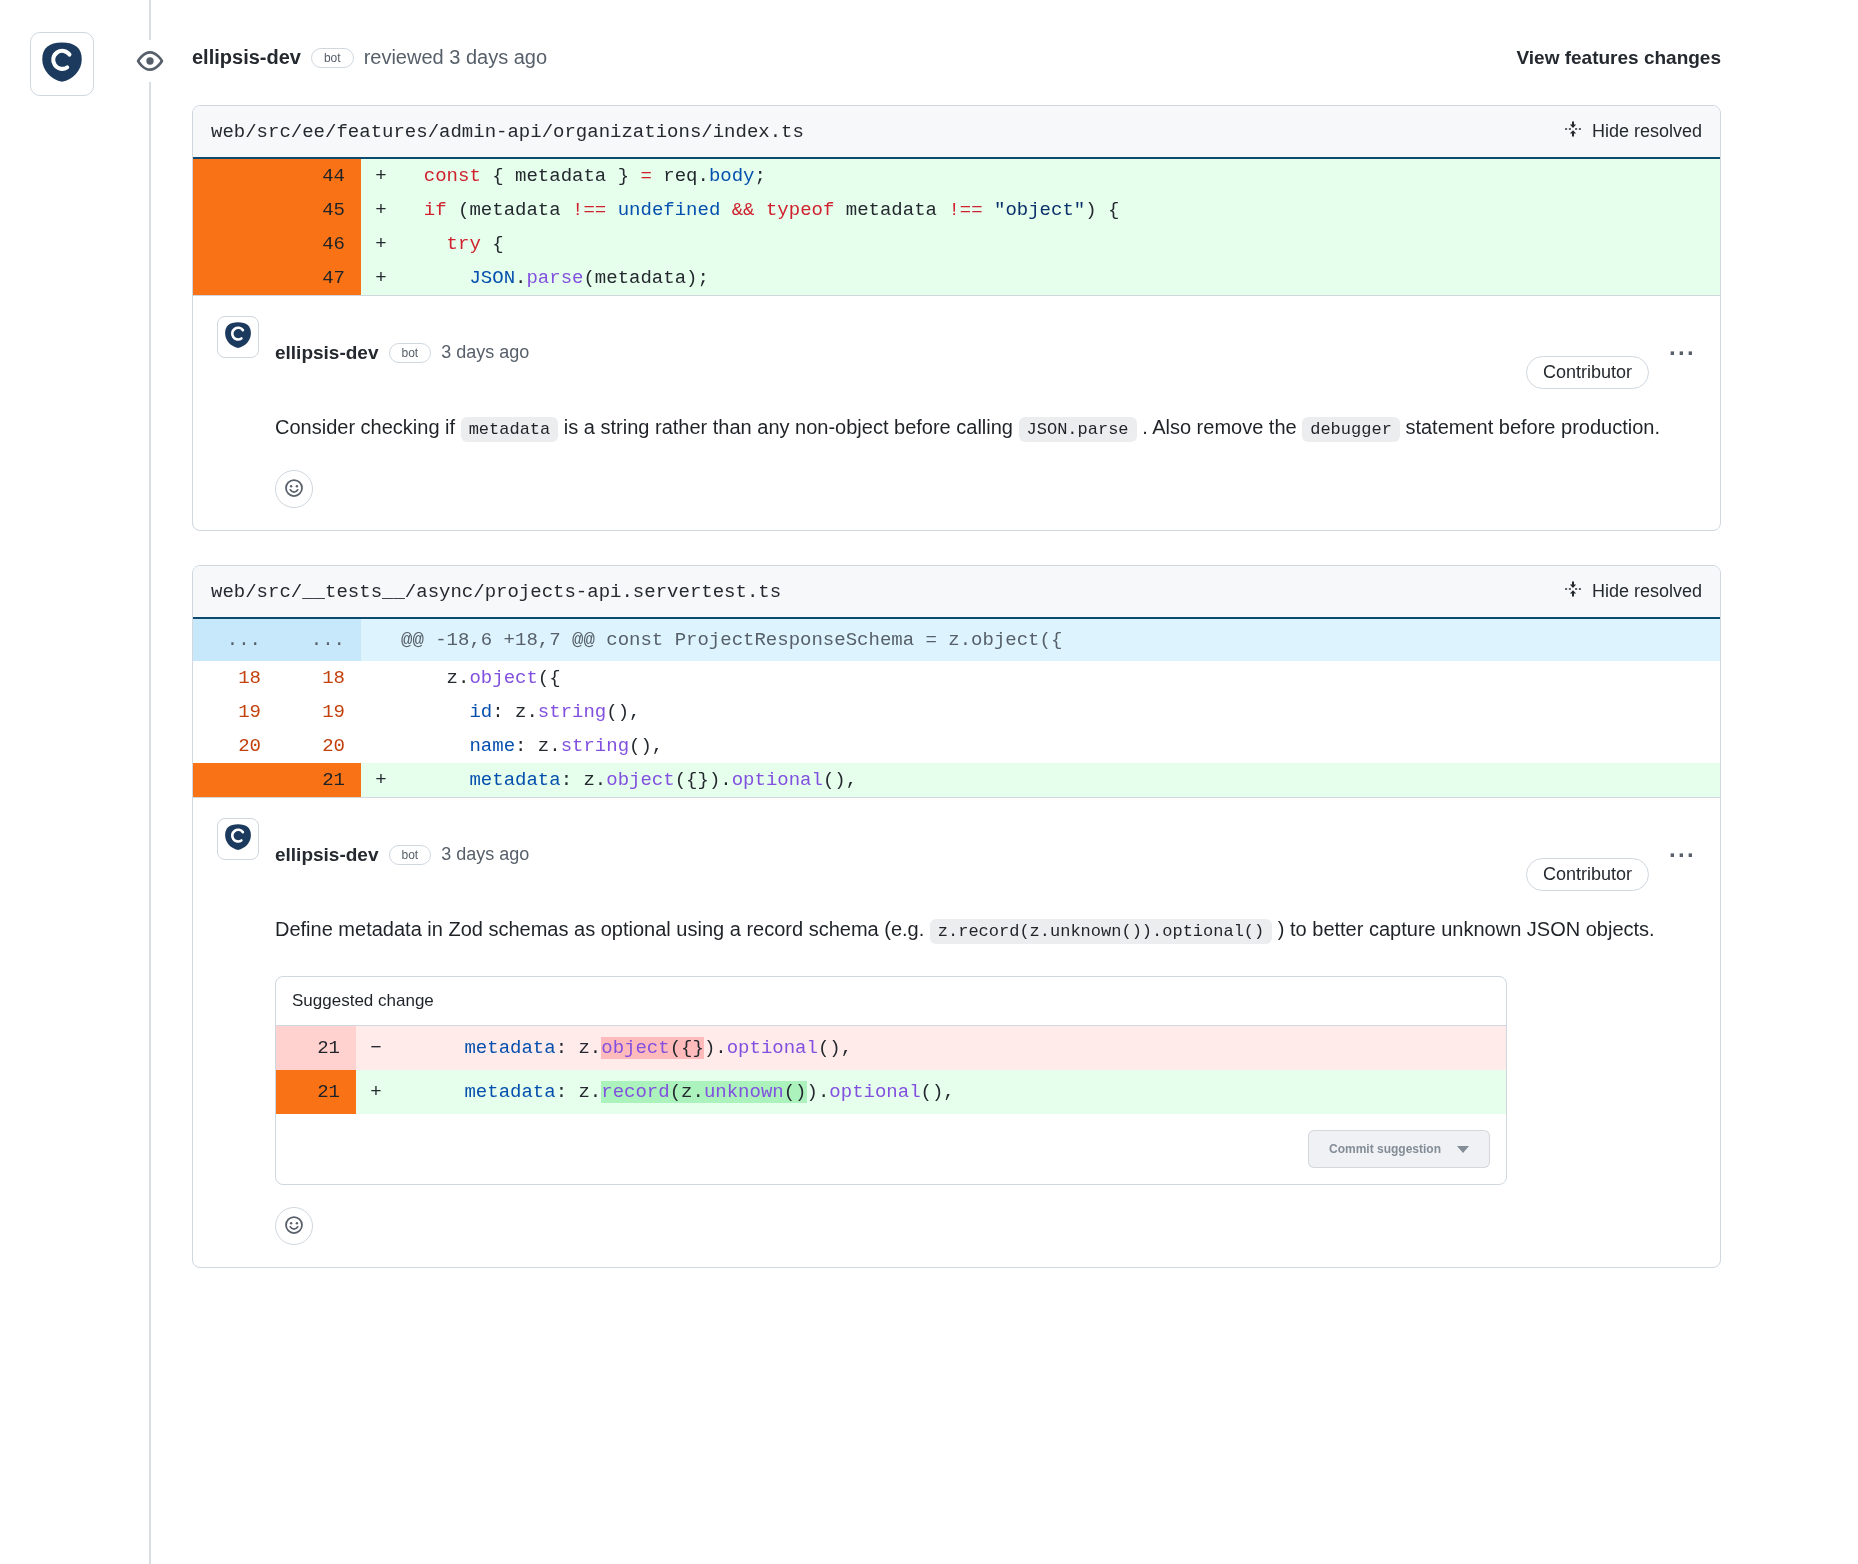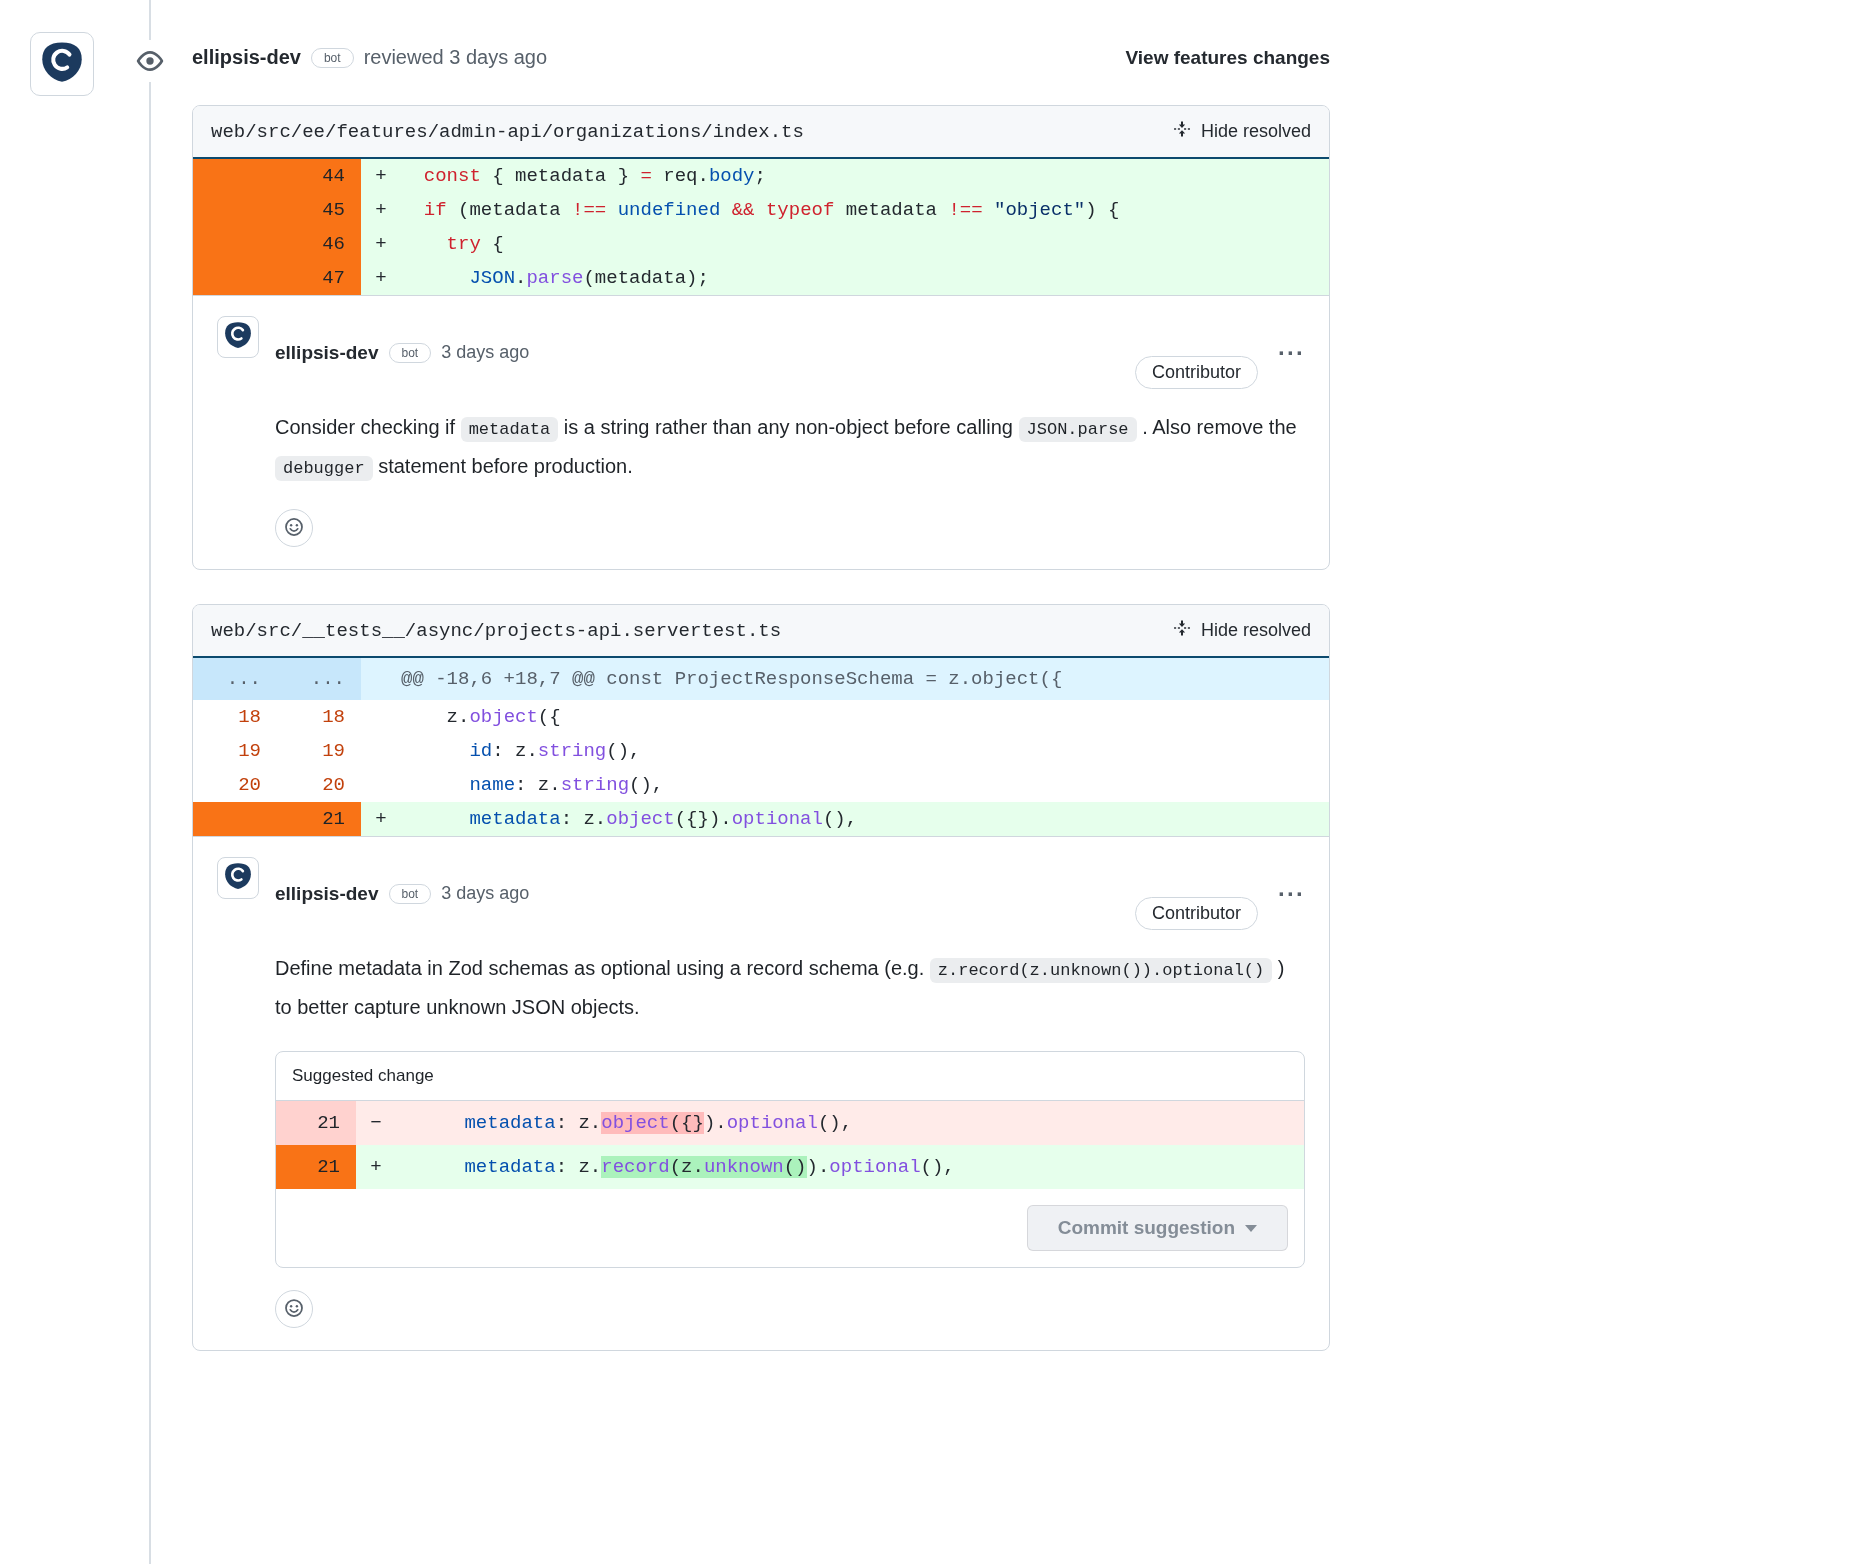--- a/index.html
+++ b/index.html
@@ -16,21 +16,21 @@
   .big-avatar{
     position:absolute;left:30px;top:32px;width:64px;height:64px;
     border:1px solid #d0d7de;border-radius:10px;background:#fff;z-index:2;
     display:flex;align-items:center;justify-content:center;
   }
   .eye-badge{
     position:absolute;left:126px;top:40px;width:48px;height:42px;background:#fff;z-index:2;
     display:flex;align-items:center;justify-content:center;color:#57606a;
   }
 
-  .content{position:relative;z-index:1;margin-left:192px;width:1138px;padding-top:46px}
+  .content{position:relative;z-index:1;margin-left:192px;width:1529px;padding-top:46px}
 
   .review-head{display:flex;align-items:center;margin-bottom:36px}
   .review-head .author{font-weight:700;font-size:20px}
   .bot-pill{
     border:1px solid #d0d7de;border-radius:999px;padding:2px 12px;
     font-size:12px;color:#57606a;margin:0 10px;
   }
   .review-meta{color:#57606a;font-size:20px}
   .view-link{margin-left:auto;font-size:19px;font-weight:600;color:#24292f;background:none;border:none;cursor:pointer}
 
@@ -96,23 +96,23 @@
   .react-btn{
     margin-top:22px;width:38px;height:38px;border:1px solid #d0d7de;border-radius:50%;
     background:#fff;display:flex;align-items:center;justify-content:center;color:#57606a;cursor:pointer;
   }
 
   
   .suggestion{border:1px solid #d0d7de;border-radius:8px;margin-top:26px;overflow:hidden;max-width:1232px}
   .sugg-head{padding:14px 16px;font-size:17px;color:#1f2328;border-bottom:1px solid #d0d7de}
   .sugg-foot{display:flex;justify-content:flex-end;padding:16px}
   .commit-btn{
-    display:flex;align-items:center;gap:10px;cursor:pointer;
+    display:flex;align-items:center;gap:16px;cursor:pointer;
     background:#eff1f4;border:1px solid rgba(31,35,40,.12);border-radius:6px;
-    padding:11px 30px;font-size:19px;font-weight:600;color:#848d97;font-family:inherit;
+    padding:11px 20px;font-size:12px;font-weight:600;color:#848d97;font-family:inherit;
   }
   .caret{width:0;height:0;border-left:6px solid transparent;border-right:6px solid transparent;border-top:7px solid #848d97}
 </style>
 </head>
 <body>
 
 <svg width="0" height="0" style="position:absolute" aria-hidden="true">
   <defs>
     <g id="ellipsis-logo">
       <path d="M12 1.8c6.9 0 10.3 3 10.3 8.7 0 6-4.7 10.6-10.3 11.8C6.4 21.1 1.7 16.5 1.7 10.5 1.7 4.8 5.1 1.8 12 1.8z" fill="#1c3a5e"></path>

